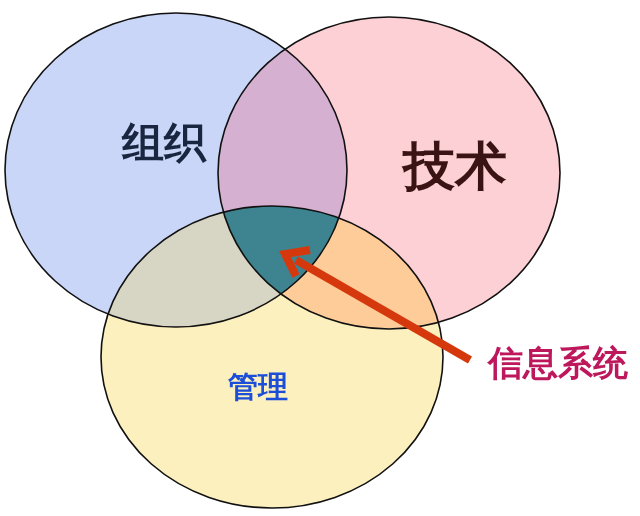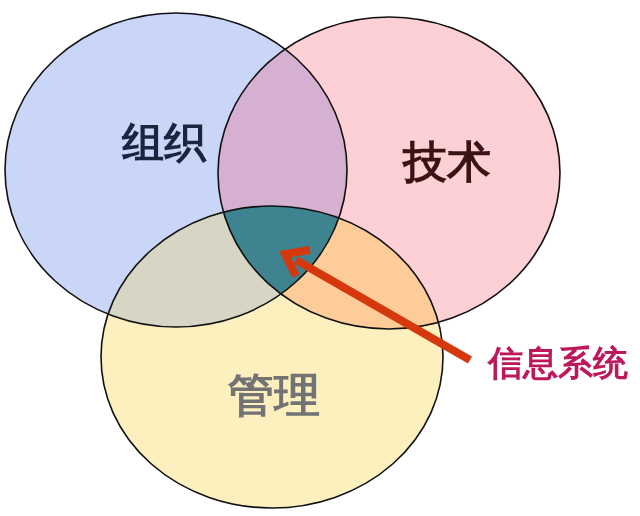--- a/index.html
+++ b/index.html
@@ -45,15 +45,15 @@
   <ellipse cx="389" cy="173" rx="171" ry="156" fill="none" stroke="#111" stroke-width="1.6"></ellipse>
   <ellipse cx="272" cy="357" rx="171" ry="151" fill="none" stroke="#111" stroke-width="1.6"></ellipse>
 
   <g>
     <line x1="470" y1="360" x2="296" y2="260" stroke="#d6380e" stroke-width="8" stroke-linecap="butt"></line>
     <polyline points="310,250 285,254 296,276" fill="none" stroke="#d6380e" stroke-width="8" stroke-linejoin="miter"></polyline>
   </g>
 </svg>
 
 <div class="lbl" style="position:absolute; left:82px; top:122px; font-size:42px; color:#1a2540; line-height:1;margin-left:40px;">组织</div>
-<div class="lbl" style="position:absolute; left:403px; top:140px; font-size:44px; color:#3a1414; line-height:1;">技术</div>
-<div class="lbl" style="position:absolute; left:228px; top:372px; font-size:46px; color:#737373; line-height:1;">管理</div>
+<div class="lbl" style="position:absolute; left:403px; top:140px; font-size:52px; color:#3a1414; line-height:1;">技术</div>
+<div class="lbl" style="position:absolute; left:228px; top:372px; font-size:30px; color:#1d4ed8; line-height:1;">管理</div>
 <div class="lbl" style="position:absolute; left:488px; top:346px; font-size:35px; color:#be185d; line-height:1;">信息系统</div>
 
 </body></html>

